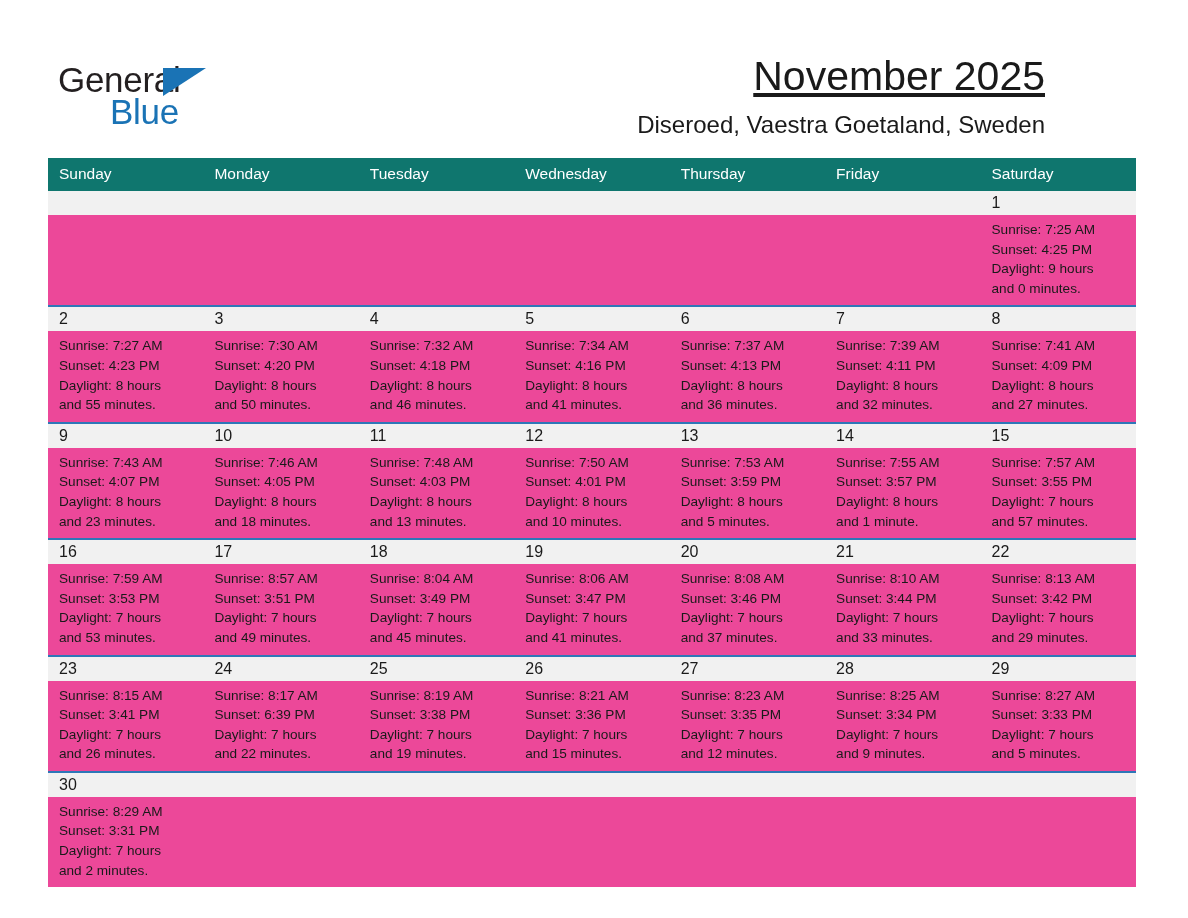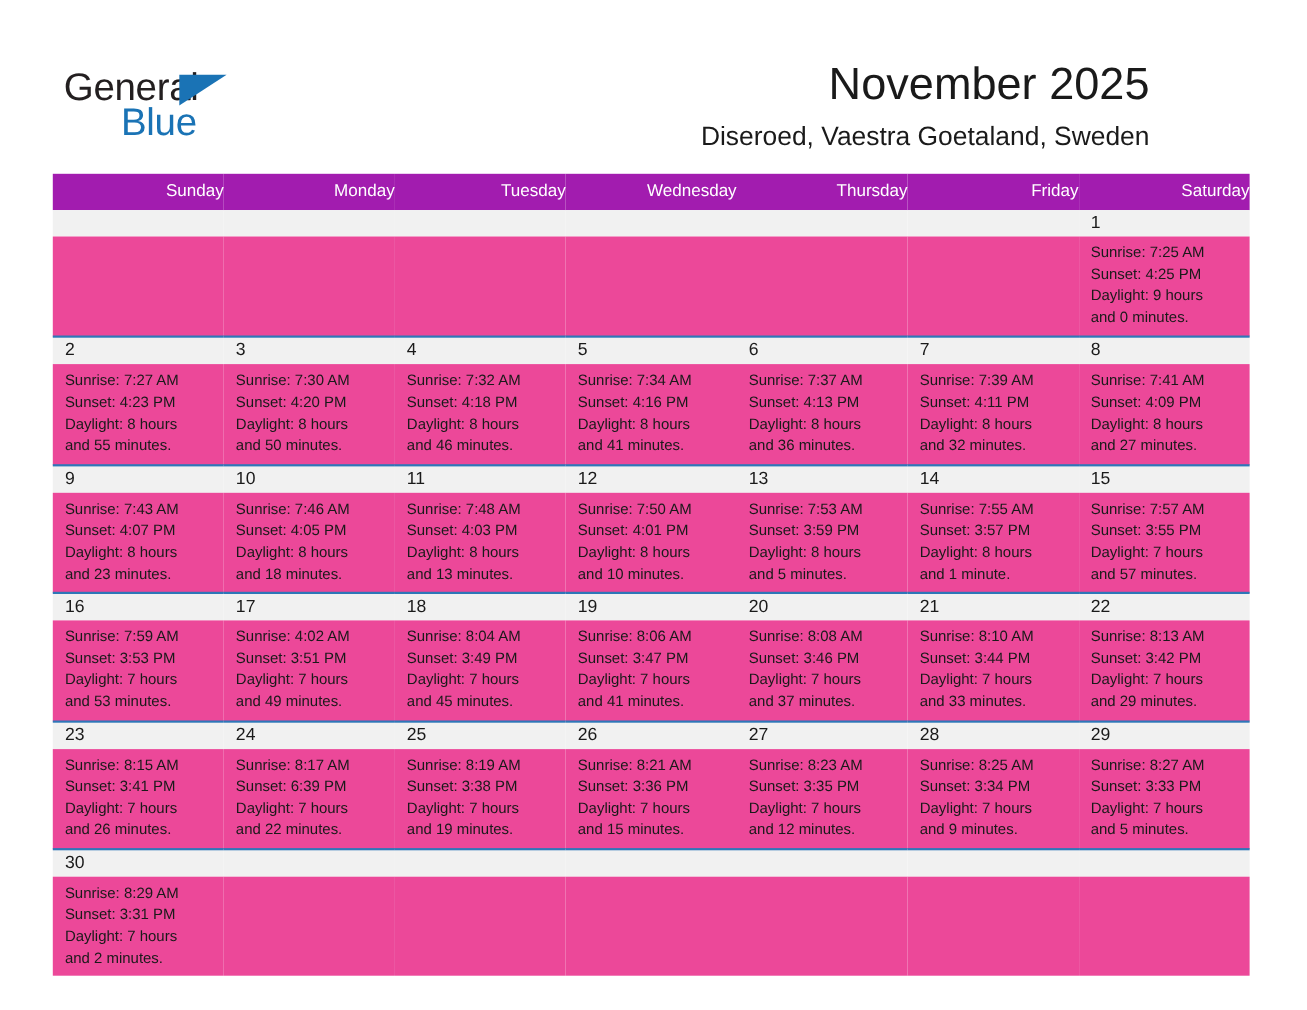--- a/index.html
+++ b/index.html
@@ -27,41 +27,41 @@
     border-left: 43px solid #1a73b5;
     border-bottom: 28px solid transparent;
   }
   .logo-blue {
     position: absolute; left: 52px; top: 32px;
     font-size: 35px; line-height: 40px; color: #1a73b5; letter-spacing: -0.3px;
   }
   .title {
     position: absolute; right: 2px; top: 4px;
     font-size: 41px; line-height: 48px; font-weight: normal; color: #1a1a1a;
-    text-align: right; white-space: nowrap;
+    text-align: right; white-space: nowrap; text-decoration: underline;
   }
   .subtitle {
     position: absolute; right: 2px; top: 62px;
     font-size: 24px; line-height: 30px; color: #1a1a1a;
     text-align: right; white-space: nowrap;
   }
 
   
   .calendar {
     position: absolute; left: 48px; top: 158px; width: 1088px;
     border-collapse: collapse; table-layout: fixed;
   }
   .calendar col { width: 155.43px; }
 
   .calendar thead th {
-    background: #a21caf;
+    background: #0f766e;
     color: #ffffff;
     font-size: 15.5px;
     font-weight: normal;
-    text-align: right;
+    text-align: left;
     padding: 7px 0 8px 11px;
     height: 31px;
     vertical-align: middle;
   }
 
   .daynum-row td {
     background: #f1f1f1;
     font-size: 16px;
     color: #1a1a1a;
     padding: 3px 0 3px 11px;
@@ -294,21 +294,21 @@
         <td>22</td>
       </tr>
       <tr class="info-row">
         <td>
           <div class="line">Sunrise: 7:59 AM</div>
           <div class="line">Sunset: 3:53 PM</div>
           <div class="line">Daylight: 7 hours</div>
           <div class="line">and 53 minutes.</div>
         </td>
         <td>
-          <div class="line">Sunrise: 4:02 AM</div>
+          <div class="line">Sunrise: 8:57 AM</div>
           <div class="line">Sunset: 3:51 PM</div>
           <div class="line">Daylight: 7 hours</div>
           <div class="line">and 49 minutes.</div>
         </td>
         <td>
           <div class="line">Sunrise: 8:04 AM</div>
           <div class="line">Sunset: 3:49 PM</div>
           <div class="line">Daylight: 7 hours</div>
           <div class="line">and 45 minutes.</div>
         </td>

